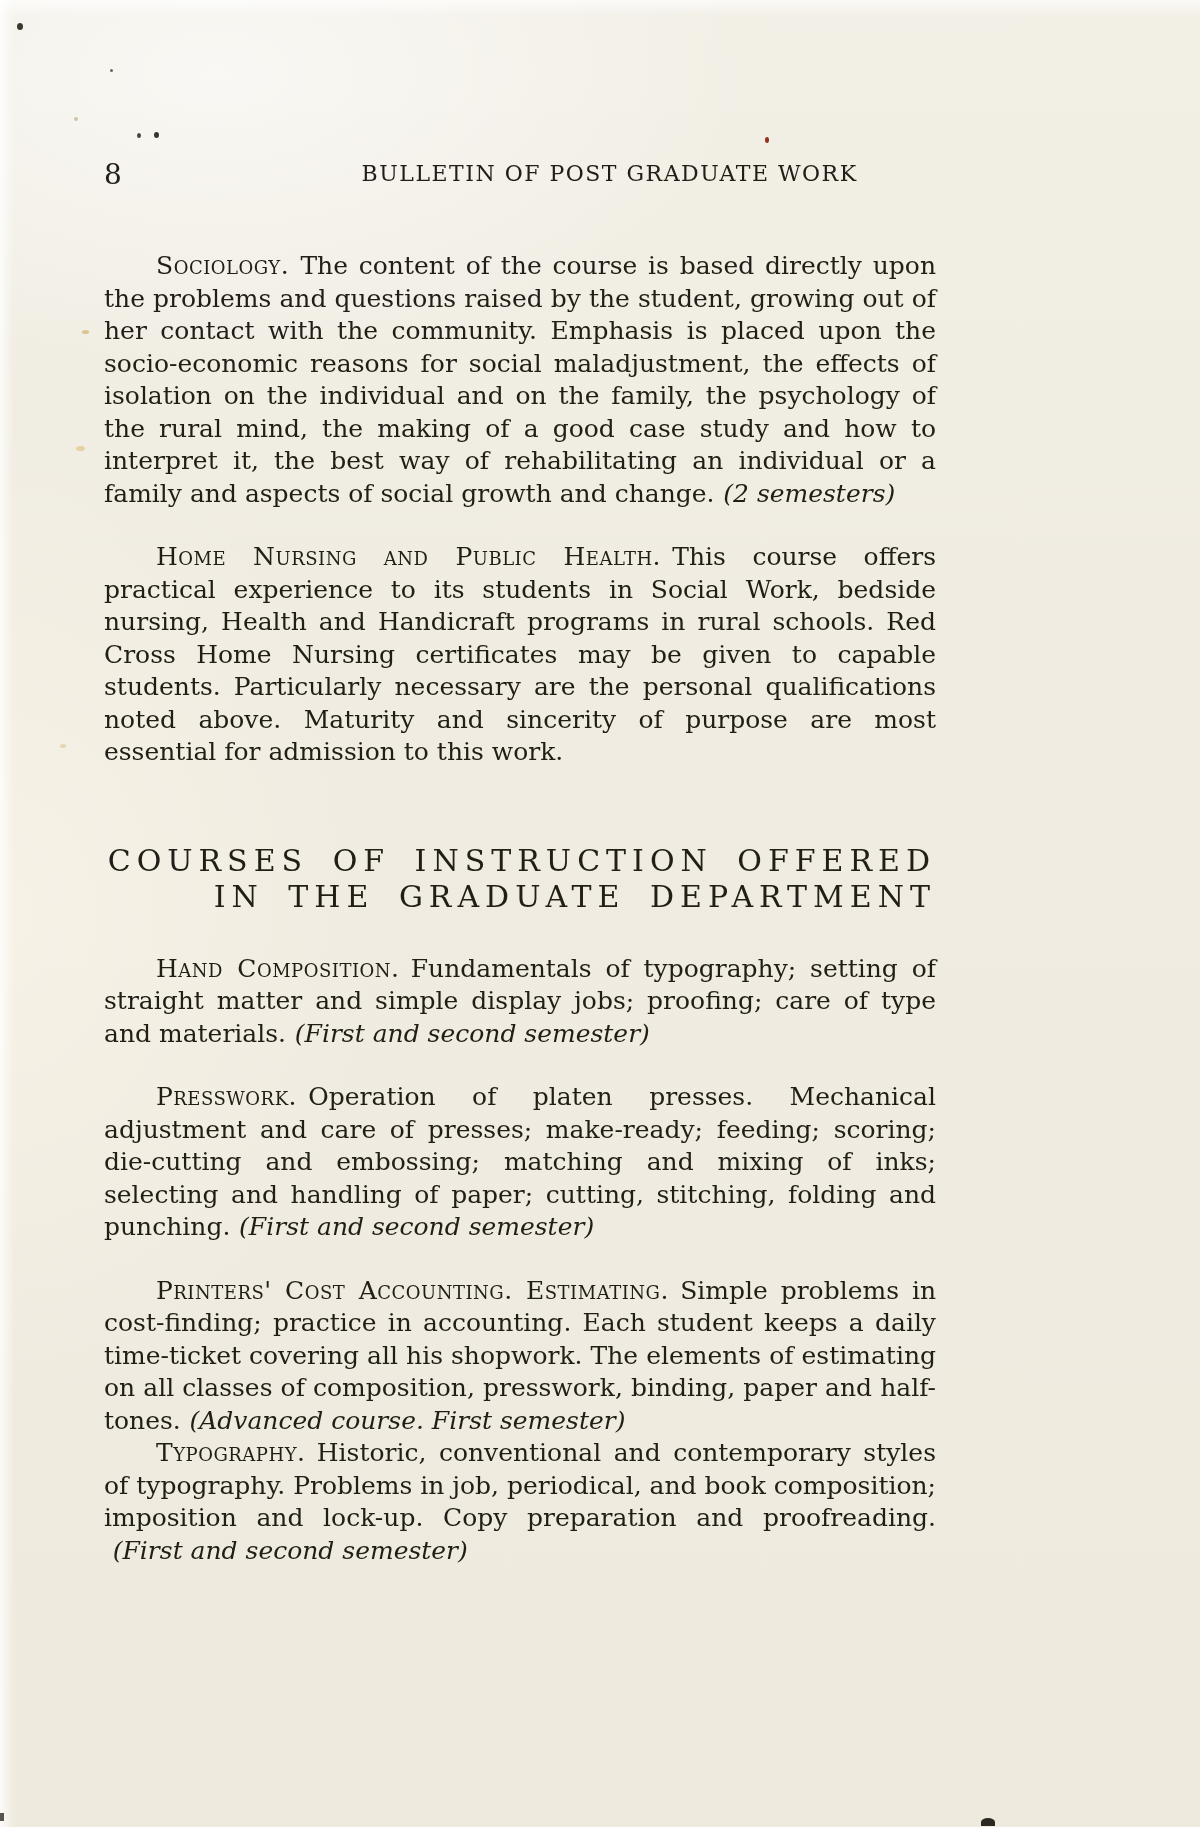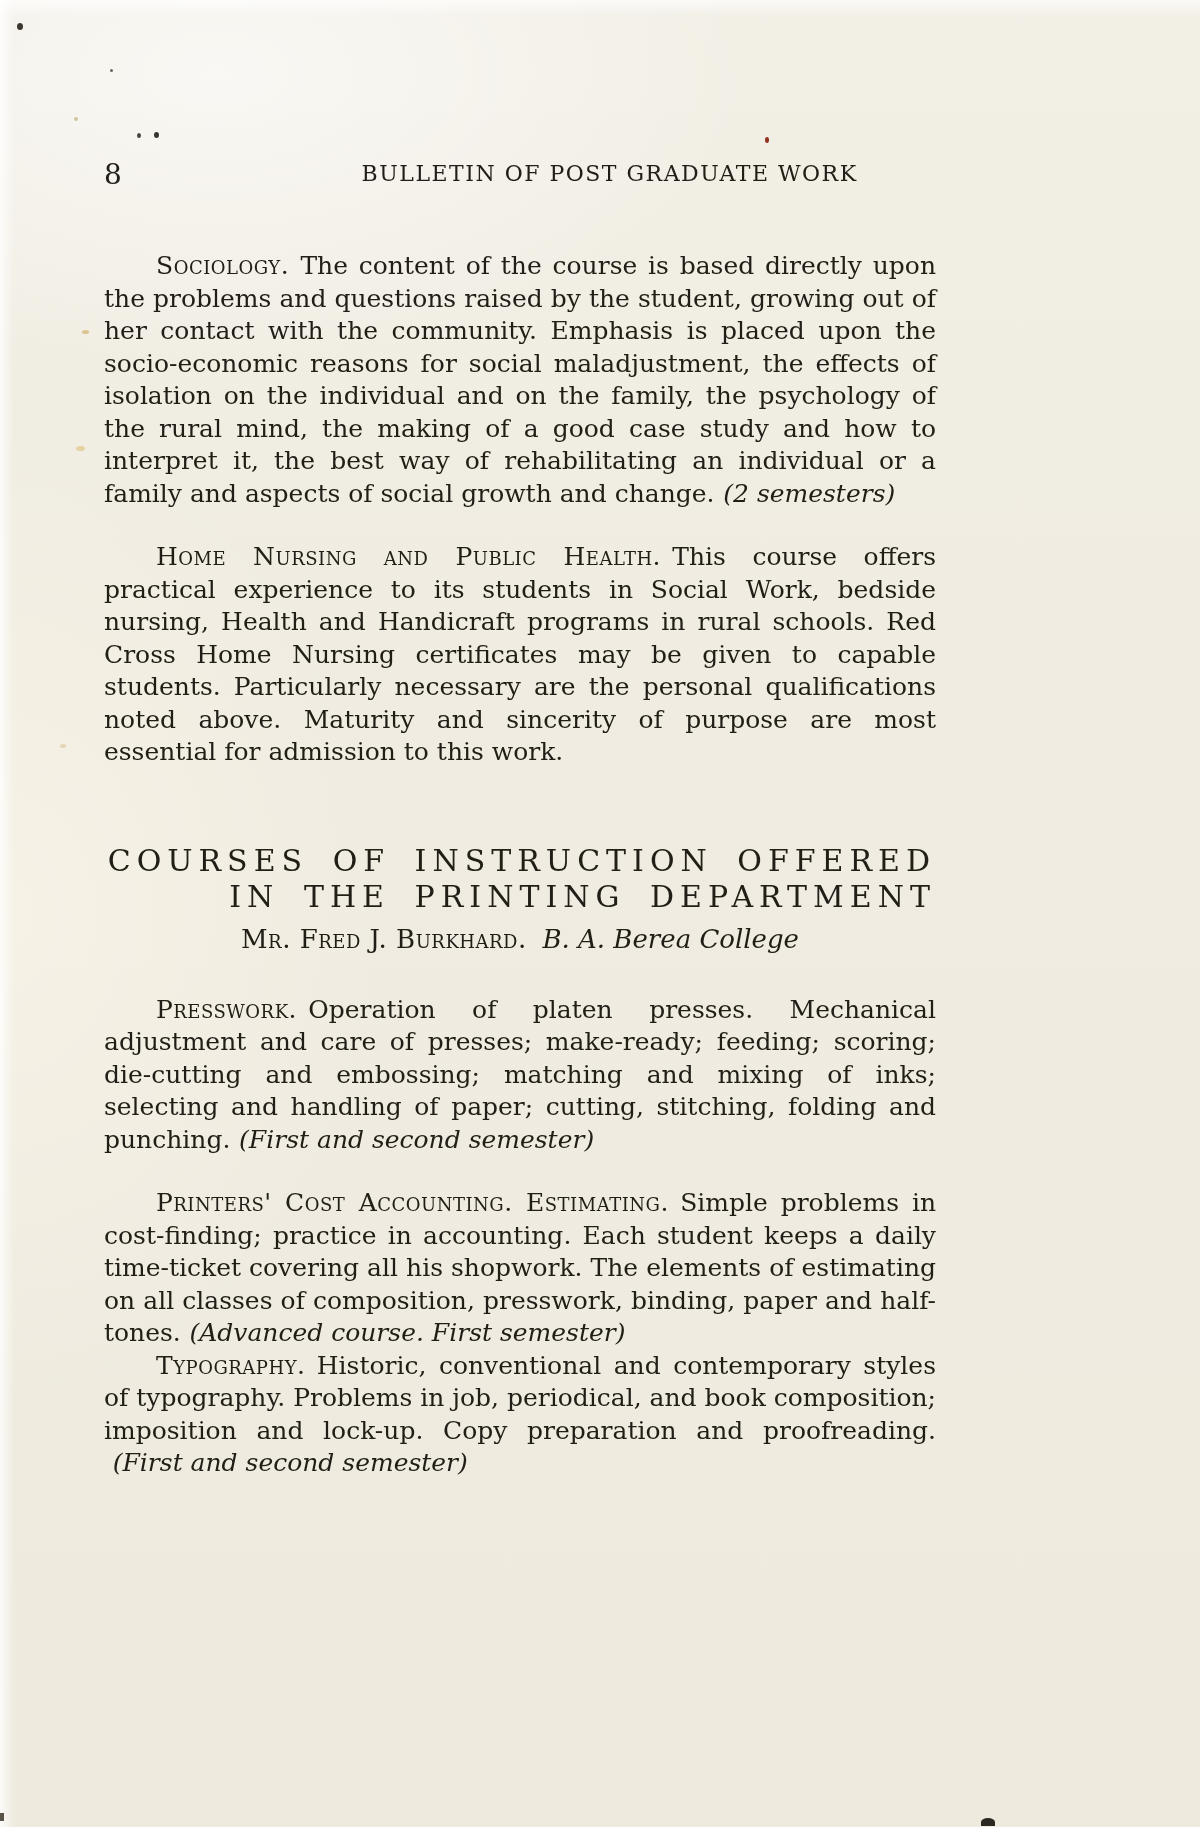--- a/index.html
+++ b/index.html
@@ -83,24 +83,24 @@
   </header>
 
   <main class="text-block">
 
     <p class="para"><span class="lead">Sociology.</span><span>The content of the course is based directly upon the problems and questions raised by the student, growing out of her contact with the community. Emphasis is placed upon the socio-economic reasons for social maladjustment, the effects of isolation on the individual and on the family, the psychology of the rural mind, the making of a good case study and how to interpret it, the best way of rehabilitating an individual or a family and aspects of social growth and change.</span><span class="note">(2 semesters)</span></p>
 
     <p class="para"><span class="lead">Home Nursing and Public Health.</span><span>This course offers practical experience to its students in Social Work, bedside nursing, Health and Handicraft programs in rural schools. Red Cross Home Nursing certificates may be given to capable students. Particularly necessary are the personal qualifications noted above. Maturity and sincerity of purpose are most essential for admission to this work.</span></p>
 
     <div class="section-heading">
       <div class="heading-line">COURSES OF INSTRUCTION OFFERED</div>
-      <div class="heading-line">IN THE PRINTING DEPARTMENT</div>
-      <div class="instructor"><span class="lead">Mr. Fred J. Burkhard.</span><span class="credentials">B. A. Berea College</span></div>
+      <div class="heading-line">IN THE GRADUATE DEPARTMENT</div>
     </div>
 
+    <p class="para"><span class="lead">Hand Composition.</span><span>Fundamentals of typography; setting of straight matter and simple display jobs; proofing; care of type and materials.</span><span class="note">(First and second semester)</span></p>
 
     <p class="para"><span class="lead">Presswork.</span><span>Operation of platen presses. Mechanical adjustment and care of presses; make-ready; feeding; scoring; die-cutting and embossing; matching and mixing of inks; selecting and handling of paper; cutting, stitching, folding and punching.</span><span class="note">(First and second semester)</span></p>
 
     <p class="para last"><span class="lead">Printers' Cost Accounting. Estimating.</span><span>Simple problems in cost-finding; practice in accounting. Each student keeps a daily time-ticket covering all his shopwork. The elements of estimating on all classes of composition, presswork, binding, paper and half-tones.</span><span class="note">(Advanced course. First semester)</span></p>
 
     <p class="para"><span class="lead">Typography.</span><span>Historic, conventional and contemporary styles of typography. Problems in job, periodical, and book composition; imposition and lock-up. Copy preparation and proofreading.</span><span class="note">(First and second semester)</span></p>
 
   </main>
 
   <span class="speck s1"></span>

